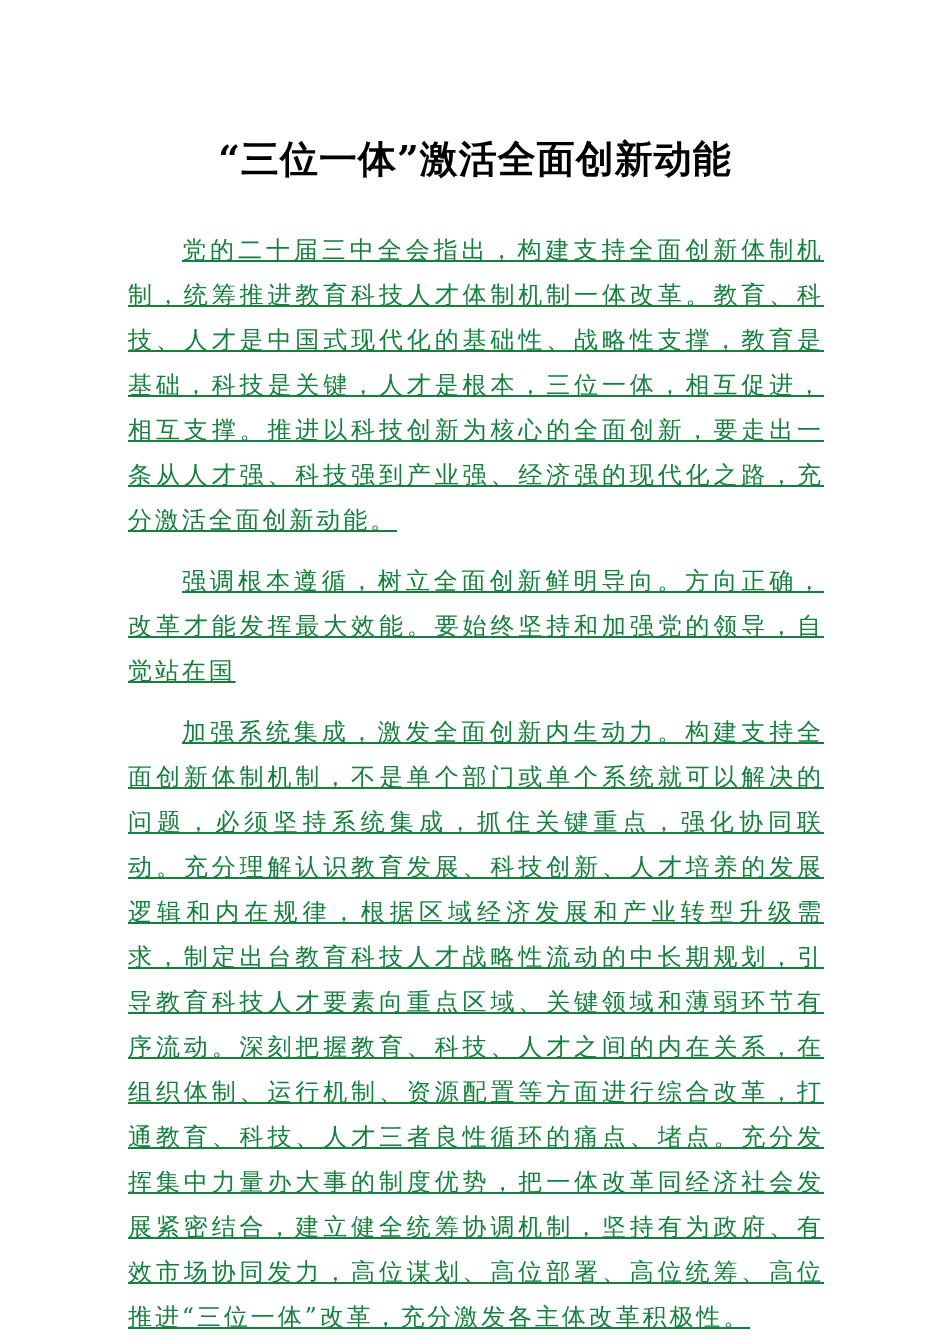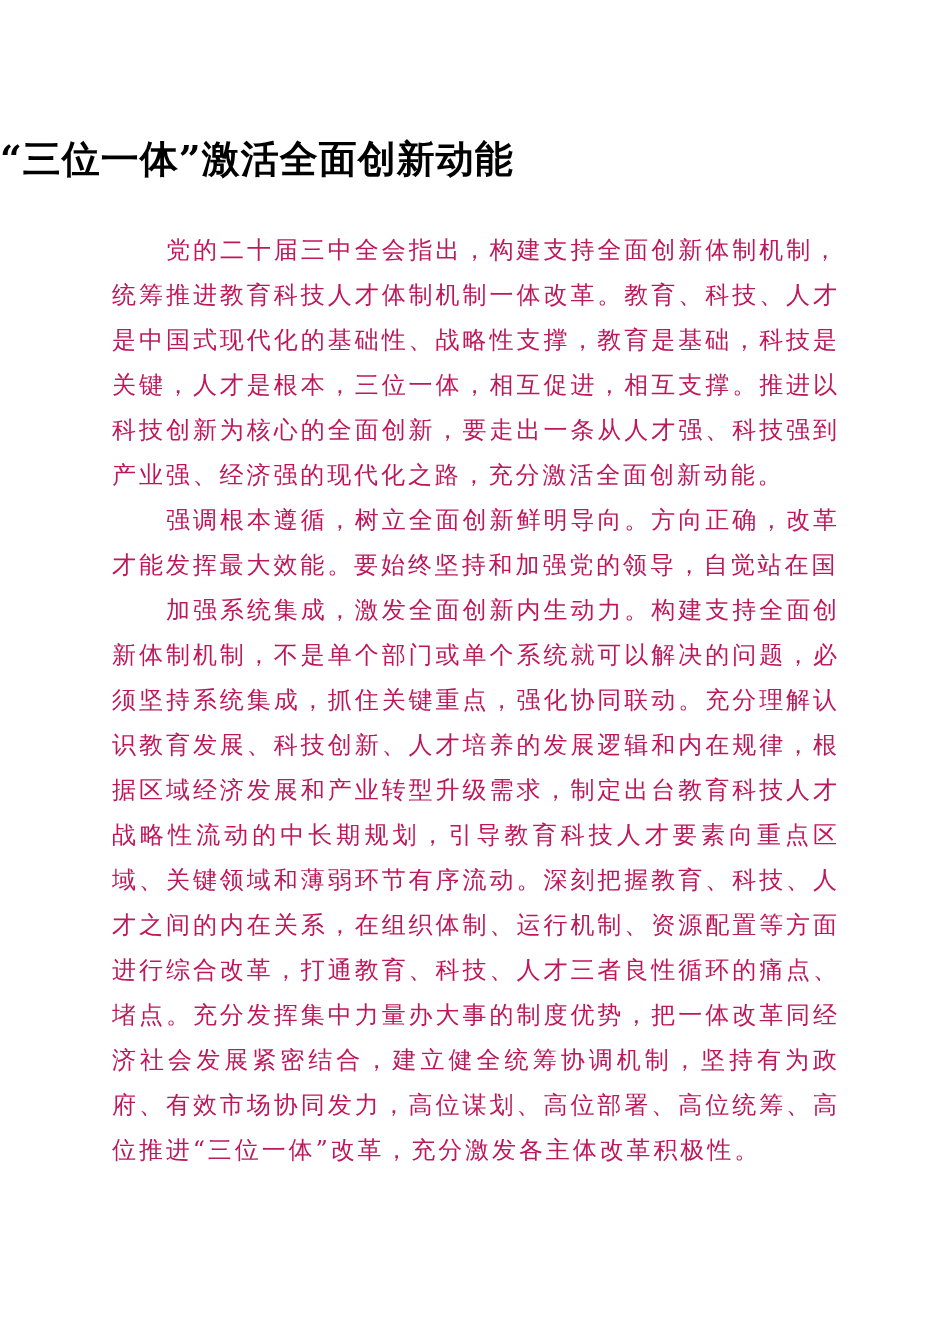--- a/index.html
+++ b/index.html
@@ -12,43 +12,44 @@
     width: 950px;
     height: 1344px;
     background: #ffffff;
     color: #000000;
     font-family: "DejaVu Serif", serif;
     overflow: hidden;
   }
   .doc-title {
     margin: 0;
     padding-top: 131px;
-    text-align: left;
+    text-align: center;
     font-size: 38px;
     font-weight: 700;
     line-height: 56px;
     letter-spacing: 1px;
     color: #000000;
     font-family: "DejaVu Serif", serif;
   }
   .doc-body {
     width: 728px;
     margin: 41px auto 0 112px;
   }
   .doc-paragraph {
-    margin: 0;
+    margin: 16px;
     font-size: 24px;
     line-height: 45px;
     letter-spacing: 2.9px;
     text-align: justify;
     text-indent: 54px;
     font-weight: 400;
-    color: #be185d;
+    color: #15803d;
     line-break: strict;
     word-break: normal;
+    text-decoration: underline;
   }
 </style>
 </head>
 <body>
 
 <div class="page">
   <h1 class="doc-title">“三位一体”激活全面创新动能</h1>
   <div class="doc-body">
     <p class="doc-paragraph">党的二十届三中全会指出，构建支持全面创新体制机制，统筹推进教育科技人才体制机制一体改革。教育、科技、人才是中国式现代化的基础性、战略性支撑，教育是基础，科技是关键，人才是根本，三位一体，相互促进，相互支撑。推进以科技创新为核心的全面创新，要走出一条从人才强、科技强到产业强、经济强的现代化之路，充分激活全面创新动能。</p>
     <p class="doc-paragraph">强调根本遵循，树立全面创新鲜明导向。方向正确，改革才能发挥最大效能。要始终坚持和加强党的领导，自觉站在国</p>

